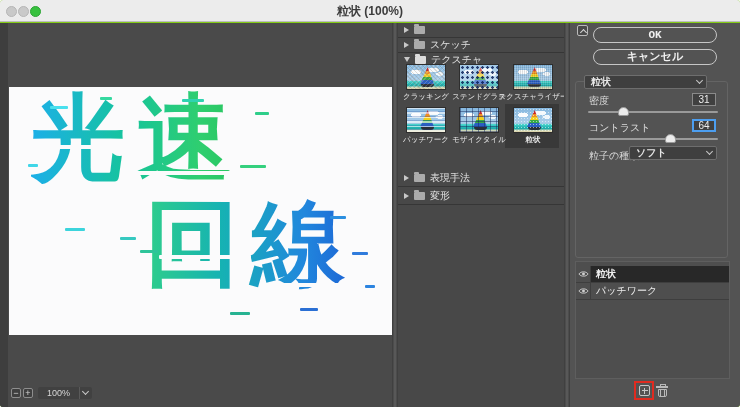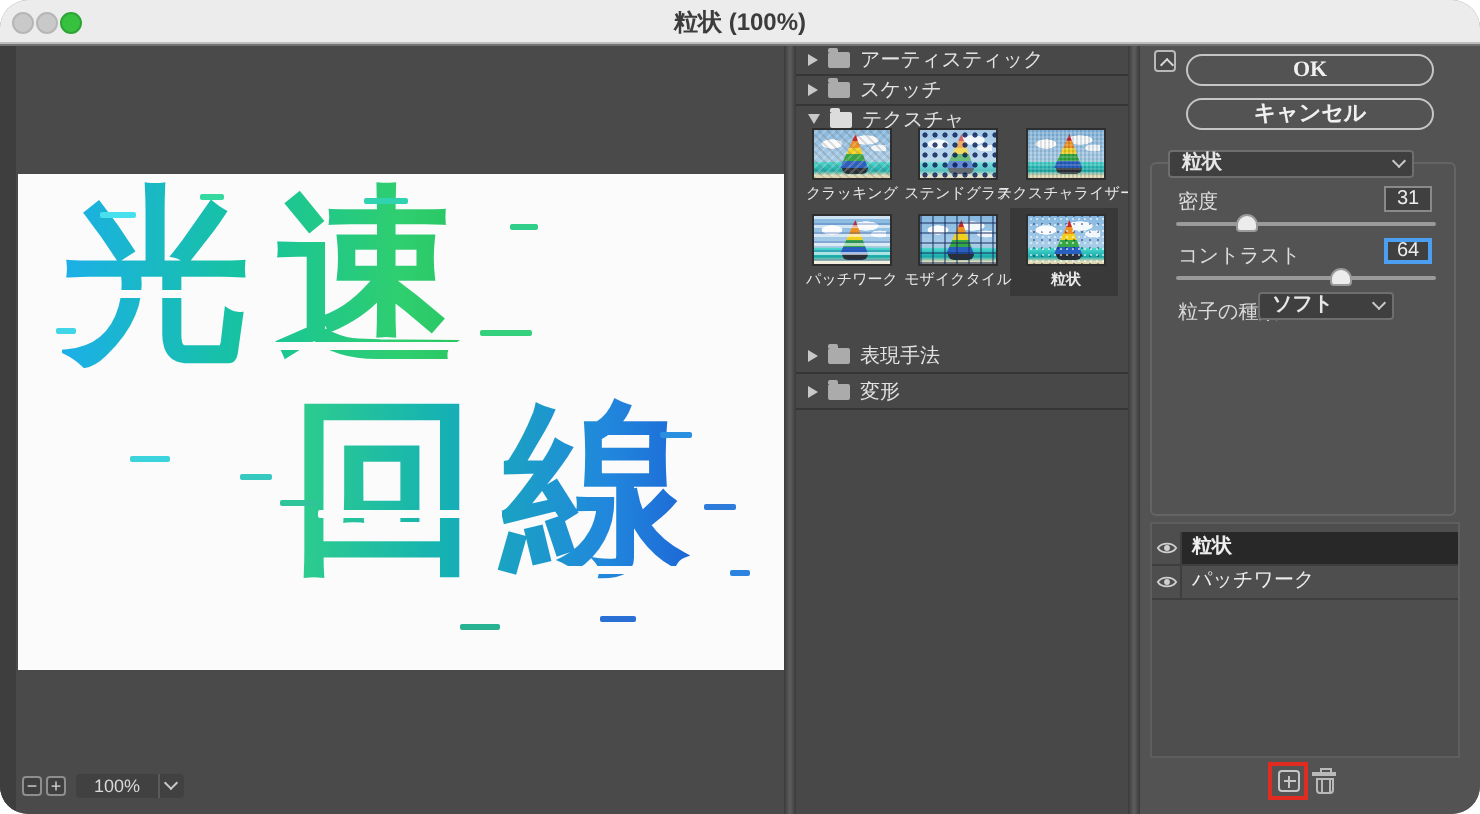--- a/index.html
+++ b/index.html
@@ -1,20 +1,20 @@
 <!DOCTYPE html>
 <html><head>
 <meta charset="utf-8">
 <style>
   * { margin:0; padding:0; box-sizing:border-box; }
   html,body { background:#ffffff; }
   body { font-family:"Liberation Sans","DejaVu Sans",sans-serif; width:740px; height:407px; }
 
-  .window { position:relative; width:740px; height:407px; border-radius:14px; overflow:hidden;
-            background:#737373; }
+  .window { position:relative; width:740px; height:407px; border-radius:3px; overflow:hidden;
+            background:#84cc16; }
 
   
   .titlebar { position:absolute; left:0; top:0; right:0; height:22px; background:#ECECEC;
               border-bottom:1px solid #BDBDBD; z-index:30; }
   .title { position:absolute; inset:0; line-height:22px; text-align:center; font-size:12px;
            font-weight:bold; color:#3C3C3C; }
   .tl { position:absolute; top:5.5px; width:11px; height:11px; border-radius:50%; }
   .tl1 { left:6px;  background:#C9C9C9; border:1px solid #B6B6B6; }
   .tl2 { left:18px; background:#C9C9C9; border:1px solid #B6B6B6; }
   .tl3 { left:30px; background:#38C13F; border:1px solid #2DA535; }
@@ -97,29 +97,29 @@
             white-space:nowrap; }
   .tlabel.bold { font-weight:bold; }
 
   
   .collapse-btn { position:absolute; left:7px; top:2px; width:11px; height:11px; background:#4A4A4A;
                   border:1px solid #B9B9B9; border-radius:2px; }
   .collapse-btn .chev { position:absolute; left:2.5px; top:3.5px; transform:rotate(-135deg);
                         border-color:#D6D6D6; }
   .pill { position:absolute; left:23px; width:124px; height:16px; border:1.5px solid #C6C6C6;
           border-radius:9px; background:transparent; color:#F0F0F0; font-size:11px; font-weight:bold;
-          text-align:center; line-height:13px; font-family:Liberation Serif, serif; }
+          text-align:center; line-height:13px; font-family:Liberation Mono, monospace; }
   .ok { top:4px; } .cancel { top:26px; }
 
   .fieldset { position:absolute; left:5px; top:58px; width:153px; height:177px;
               border:1px solid #646464; border-radius:3px; }
   .dd { position:absolute; height:14px; background:#3F3F3F; border:1px solid #6E6E6E; border-radius:2px;
         color:#E6E6E6; font-size:10px; font-weight:bold; line-height:12px; padding-left:6px; }
   .dd-filter { left:14px; top:52px; width:123px; }
-  .dd-grain  { left:59px; top:123px; width:68px; font-weight:bold; }
+  .dd-grain  { left:59px; top:123px; width:88px; font-weight:bold; }
   .rlabel { position:absolute; font-size:10px; color:#DCDCDC; }
   .valbox { position:absolute; width:24px; height:13px; background:#404040; border:1px solid #8A8A8A;
             color:#ECECEC; font-size:10px; text-align:center; line-height:11px; }
   .valbox.focus { border:2px solid #4C9EF0; line-height:9px; }
   .track { position:absolute; height:2px; background:#9A9A9A; border-radius:1px; }
   .sthumb { position:absolute; width:11px; height:9px; background:#ECECEC;
             border-radius:5.5px 5.5px 2px 2px; border:1px solid #9A9A9A; }
 
   .layerbox { position:absolute; left:5px; top:238px; width:155px; height:118px;
               border:1px solid #5E5E5E; background:#4E4E4E; padding-top:4px; }
@@ -195,21 +195,20 @@
     </div>
   </div>
 
   <div class="divider div1"></div>
 
   <div class="pane-mid">
 
     <div class="cat-row" style="top:0;height:15px;">
       <span class="tri-r"></span>
       <span class="folder"></span>
-      <span>アーティスティック</span>
     </div>
     <div class="cat-row" style="top:30px;height:13px;border-bottom:none;">
       <span class="tri-d"></span>
       <span class="folder open"></span>
       <span>テクスチャ</span>
     </div>
     <div class="cat-row" style="top:15px;height:15px;">
       <span class="tri-r"></span>
       <span class="folder"></span>
       <span>スケッチ</span>

